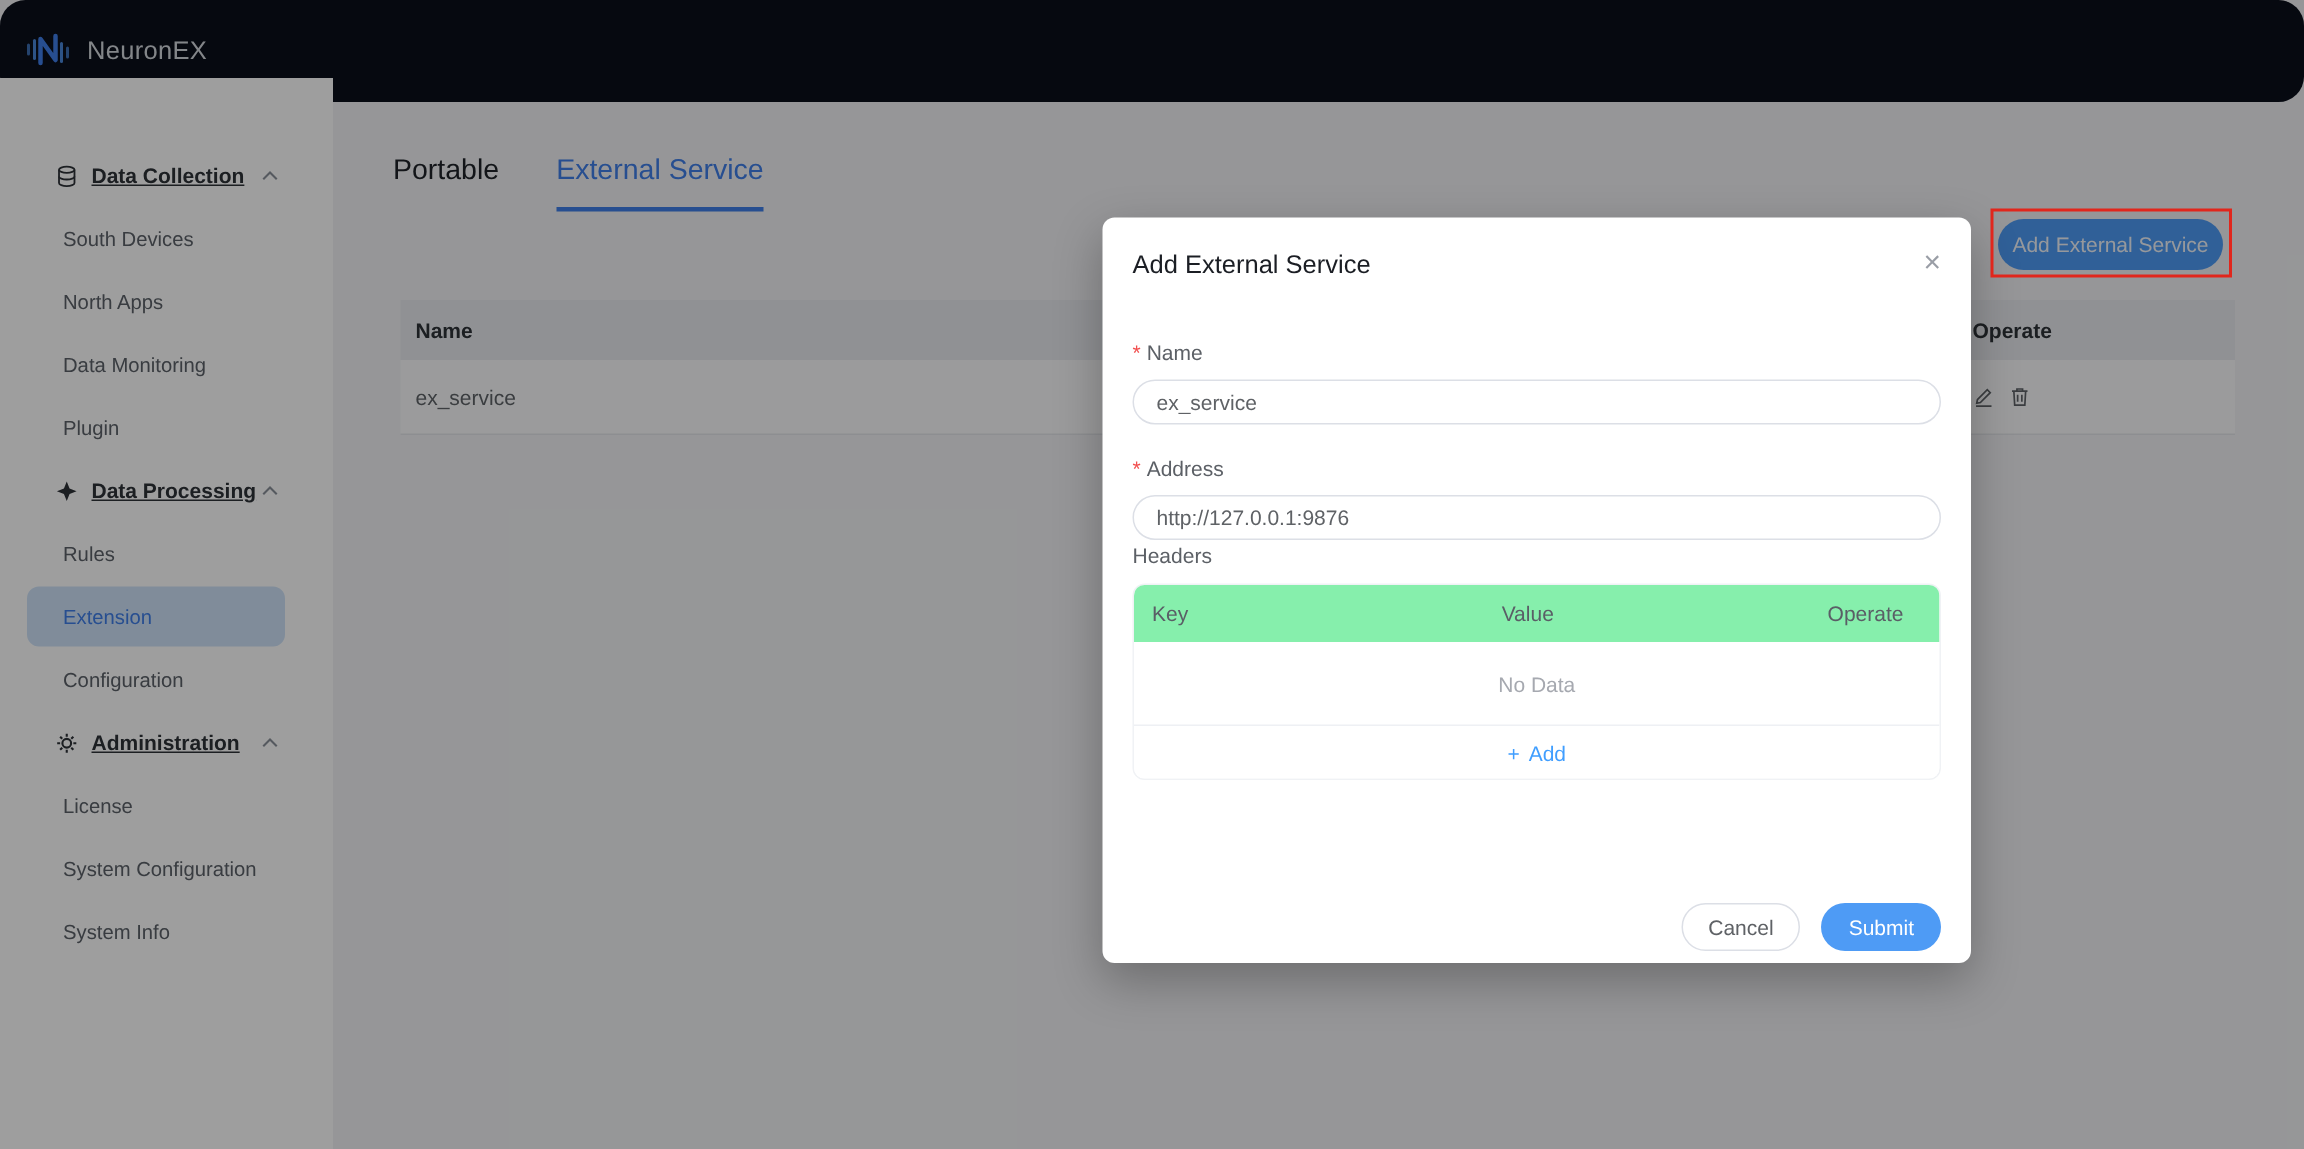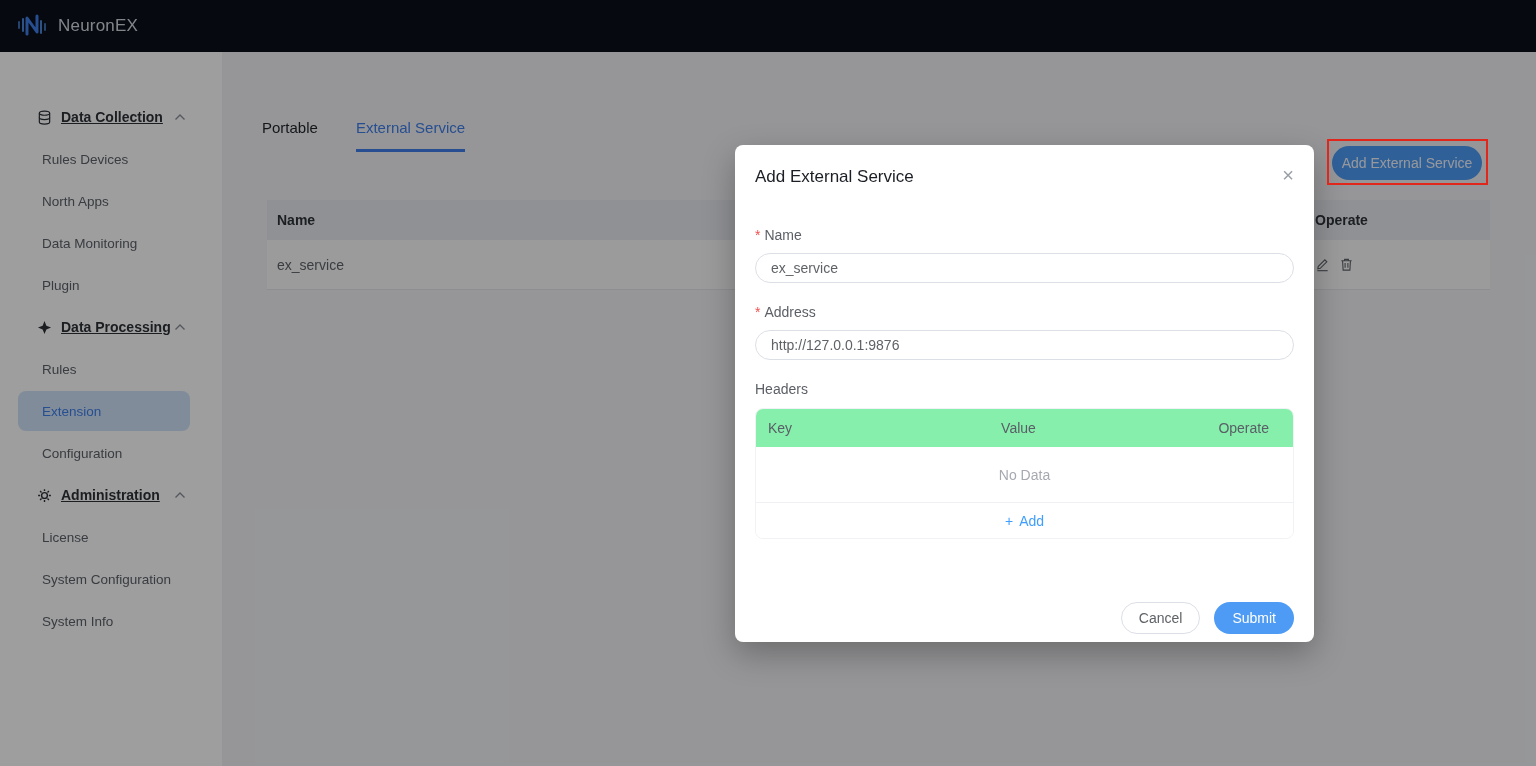--- a/index.html
+++ b/index.html
@@ -1,40 +1,40 @@
 <!DOCTYPE html>
 <html><head>
 <meta charset="utf-8">
 <style>
   * { margin:0; padding:0; box-sizing:border-box; }
   html,body { width:1536px; height:766px; }
   body { font-family:"Liberation Sans", sans-serif; background:#f2f3f5; }
   .page { position:relative; width:1536px; height:766px; overflow:hidden; background:#f2f3f5; }
 
   
-  .navbar { position:absolute; top:0; left:0; right:0; height:52px; background:#0a0f1b;
-            display:flex; align-items:center; padding:0 16px; z-index:1; }
+  .navbar { position:absolute; top:0; left:0; right:0; height:68px; background:#0a0f1b;
+            display:flex; align-items:center; padding:0 16px; z-index:1;border-radius:17px; }
   .brand-logo { margin-right:10px; display:flex; align-items:center; }
   .brand-name { color:#d4d8de; font-size:17px; font-weight:500; letter-spacing:.2px; }
 
   
   .sidebar { position:absolute; top:52px; left:0; bottom:0; width:222px; background:#ffffff;
              padding-top:44px; z-index:1; }
   .menu-row { height:42px; display:flex; align-items:center; font-size:14px; cursor:pointer; }
   .section-row { padding:0 36px; color:#2e3238; font-weight:600;text-decoration:underline; }
   .section-row .s-icon { width:16px; height:16px; margin-right:9px; display:flex; align-items:center; justify-content:center; }
   .section-row .chevron { margin-left:auto; display:flex; }
   .child-row { padding-left:42px; color:#5c6269; font-size:13.5px; }
   .child-row.active { margin:1px 32px 1px 18px; height:40px; padding-left:24px;
                       background:#cfe3f9; border-radius:8px; color:#3f7ee8; }
 
   
   .content { position:absolute; left:222px; top:52px; right:0; bottom:0; z-index:1; }
   .tabs { position:absolute; left:40px; top:51px; display:flex; gap:38px; }
-  .tab { font-size:15px; color:#1f2329; font-weight:500; padding-bottom:13px; cursor:pointer;margin-top:16px; }
+  .tab { font-size:19px; color:#1f2329; font-weight:500; padding-bottom:13px; cursor:pointer; }
   .tab.active { color:#3f7ee8; border-bottom:3px solid #3f7ee8; }
   .add-btn { position:absolute; top:94px; right:54px; width:150px; height:34px; border:none;
              background:#4e9bf5; color:#f2f6fc; font-size:14px; border-radius:17px; cursor:pointer; }
   .bg-table { position:absolute; left:45px; right:46px; top:148px; }
   .bg-thead { height:40px; background:#e9ebef; display:flex; align-items:center; }
   .bg-trow { height:50px; background:#fafbfc; display:flex; align-items:center; border-bottom:1px solid #e4e6ea; }
   .cell-name { flex:1; padding-left:10px; font-size:14px; }
   .cell-operate { width:175px; font-size:14px; display:flex; align-items:center; gap:9px; }
   .bg-thead .cell-name, .bg-thead .cell-operate { color:#2e3238; font-weight:600; }
   .bg-trow .cell-name { color:#5f6368; }
@@ -50,21 +50,21 @@
   .modal-title { font-size:17px; color:#1b1e24; font-weight:500; line-height:24px; }
   .modal-close { margin-left:auto; color:#9a9ea6; font-size:20px; line-height:20px; cursor:pointer;
                  background:none; border:none; font-family:inherit; }
   .field-label { display:flex; align-items:center; gap:4px; font-size:14px; color:#5c6066; height:20px; }
   .lbl-name { margin-top:36px; }
   .lbl-addr { margin-top:19px; }
   .req { color:#f24f4f; }
   .text-input { margin-top:8px; width:100%; height:30px; border:1px solid #dcdfe6; border-radius:15px;
                 padding:0 15px; font-size:14px; color:#5f6266; outline:none; background:#fff;
                 font-family:"Liberation Sans", sans-serif; }
-  .lbl-headers { margin-top:19px; font-size:14px; color:#5c6066; height:20px; display:flex; align-items:center; }
+  .lbl-headers { font-size:14px; color:#5c6066; height:20px; display:flex; align-items:center; }
   .h-table { margin-top:9px; border:1px solid #f0f2f5; border-radius:8px; overflow:hidden; }
   .h-head { height:38px; background:#86efac; display:flex; align-items:center; font-size:14px; color:#5a5e66; }
   .c-key { flex:1; padding-left:12px; }
   .c-value { flex:1; text-align:center; }
   .c-operate { flex:1; text-align:right; padding-right:24px; }
   .h-empty { height:56px; display:flex; align-items:center; justify-content:center;
              color:#a6a9b0; font-size:14px; border-bottom:1px solid #eef0f4; }
   .h-add { height:35px; display:flex; align-items:center; justify-content:center; gap:6px;
            color:#409eff; font-size:14px; cursor:pointer; background:#fff; border:none; width:100%;
            font-family:"Liberation Sans", sans-serif; }
@@ -105,21 +105,21 @@
           <path d="M2.5 8.1 c0 1.2 2.5 2.2 5.5 2.2 s5.5 -1 5.5 -2.2"></path>
         </svg>
       </span>
       <span>Data Collection</span>
       <span class="chevron">
         <svg width="12" height="9" viewBox="0 0 12 9" fill="none">
             <polyline points="1.5,6.5 6,2 10.5,6.5" stroke="#8a9099" stroke-width="1.4"></polyline>
           </svg>
       </span>
     </div>
-    <div class="menu-row child-row">Rules Devices</div>
+    <div class="menu-row child-row">South Devices</div>
     <div class="menu-row child-row">North Apps</div>
     <div class="menu-row child-row">Data Monitoring</div>
     <div class="menu-row child-row">Plugin</div>
 
     <div class="menu-row section-row">
       <span class="s-icon">
         <svg viewBox="0 0 16 16" width="15" height="15">
           <path d="M8 1 L10 6 L15 8 L10 10 L8 15 L6 10 L1 8 L6 6 Z" fill="#2e3238"></path>
         </svg>
       </span>

